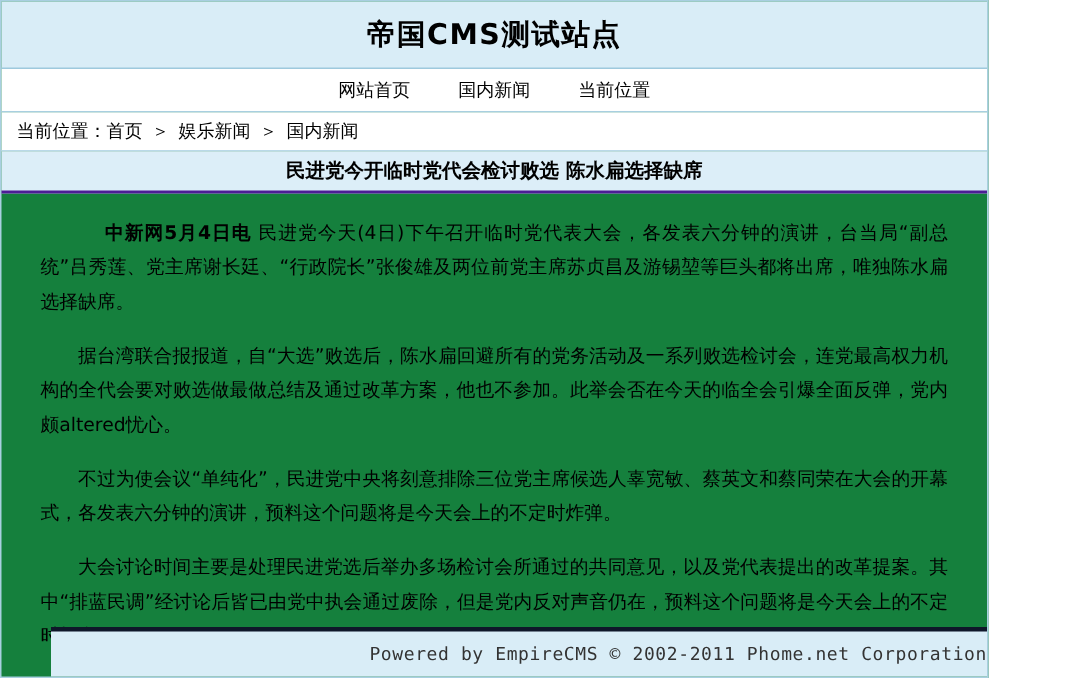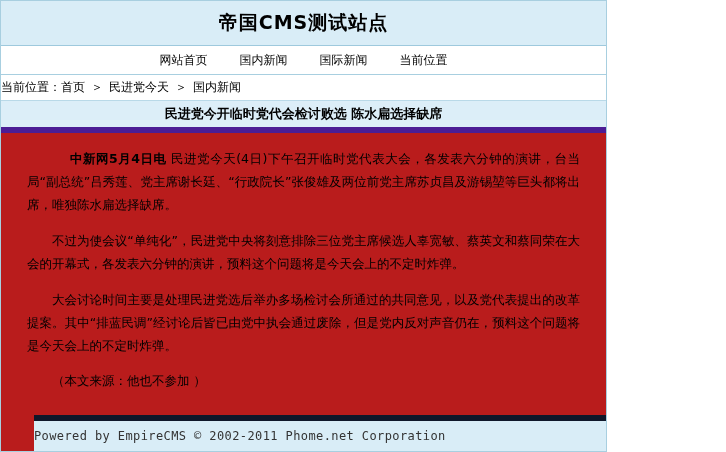--- a/index.html
+++ b/index.html
@@ -9,26 +9,26 @@
   body {
     width: 726px;
     height: 452px;
     background: #ffffff;
     font-family: "Liberation Sans", sans-serif;
     font-size: 12px;
     color: #000000;
     overflow: hidden;
   }
   .page {
-    width: 607px;
+    width: 659px;
     height: 452px;
     position: relative;
     box-sizing: border-box;
     border: 1px solid #a8cfe0;
-    background: #b91c1c;
+    background: #15803d;
   }
   
   .site-header {
     height: 44px;
     background: #d9edf7;
     border-bottom: 1px solid #9ec9dd;
     display: flex;
     align-items: center;
     justify-content: center;
   }
@@ -58,20 +58,21 @@
     color: #000000;
     padding: 0 16px;
     text-decoration: none;
     cursor: pointer;
     white-space: nowrap;
     font-family: "DejaVu Sans", sans-serif;
   }
   
   .breadcrumb {
     height: 25px;
+    padding-left: 10px;
     display: flex;
     align-items: center;
     font-size: 12px;
     color: #000000;
     background: #ffffff;
     border-bottom: 1px solid #b9d9e8;
     font-family: "DejaVu Sans", sans-serif;
   }
   .breadcrumb span, .breadcrumb a {
     color: #000000;
@@ -79,21 +80,21 @@
   }
   .bc-sep { padding: 0 6px; color: #333; }
   
   .content-area {
     padding: 0;
   }
   .article-title-bar {
     margin: 0;
     height: 26px;
     background: #dceef8;
-    border-bottom: 6px solid #4c1d95;
+    border-bottom: 2px solid #4c1d95;
     display: flex;
     align-items: center;
     justify-content: center;
   }
   .article-title {
     font-size: 13px;
     font-weight: bold;
     color: #000000;
     font-family: "DejaVu Sans", sans-serif;
   }
@@ -122,24 +123,24 @@
     font-family: "DejaVu Sans", sans-serif;
   }
   
   .footer {
     position: absolute;
     left: 0;
     right: 0;
     bottom: 0;
     height: 30px;
     background: #d9edf7;
-    border-top: 6px solid #0f172a;
+    border-top: 3px solid #0f172a;
     display: flex;
     align-items: center;
-    justify-content: flex-start;
+    justify-content: flex-end;
     margin-left: 33px;
   }
   .footer-text {
     font-size: 12px;
     color: #333333;
     letter-spacing: .4px;
     font-family: "DejaVu Sans Mono", monospace;
   }
 </style>
 </head>
@@ -148,45 +149,45 @@
 <div class="page">
 
   <div class="site-header">
     <div class="site-title">帝国CMS测试站点</div>
   </div>
 
   <div class="nav-bar">
     <div class="nav-list">
       <a class="nav-item">网站首页</a>
       <a class="nav-item">国内新闻</a>
-      <a class="nav-item">国际新闻</a>
       <a class="nav-item">当前位置</a>
     </div>
   </div>
 
   <div class="breadcrumb">
     <span>当前位置：</span>
     <a>首页</a>
     <span class="bc-sep">＞</span>
-    <a>民进党今天</a>
+    <a>娱乐新闻</a>
     <span class="bc-sep">＞</span>
     <a>国内新闻</a>
   </div>
 
   <div class="content-area">
 
     <div class="article-title-bar">
       <h1 class="article-title">民进党今开临时党代会检讨败选 陈水扁选择缺席</h1>
     </div>
 
     <div class="article-body">
       <p class="para">
         <span class="lead">中新网5月4日电</span>
         <span>民进党今天(4日)下午召开临时党代表大会，各发表六分钟的演讲，台当局“副总统”吕秀莲、党主席谢长廷、“行政院长”张俊雄及两位前党主席苏贞昌及游锡堃等巨头都将出席，唯独陈水扁选择缺席。</span>
       </p>
+      <p class="para">据台湾联合报报道，自“大选”败选后，陈水扁回避所有的党务活动及一系列败选检讨会，连党最高权力机构的全代会要对败选做最做总结及通过改革方案，他也不参加。此举会否在今天的临全会引爆全面反弹，党内颇altered忧心。</p>
       <p class="para">不过为使会议“单纯化”，民进党中央将刻意排除三位党主席候选人辜宽敏、蔡英文和蔡同荣在大会的开幕式，各发表六分钟的演讲，预料这个问题将是今天会上的不定时炸弹。</p>
       <p class="para">大会讨论时间主要是处理民进党选后举办多场检讨会所通过的共同意见，以及党代表提出的改革提案。其中“排蓝民调”经讨论后皆已由党中执会通过废除，但是党内反对声音仍在，预料这个问题将是今天会上的不定时炸弹。</p>
       <p class="source">（本文来源：他也不参加 ）</p>
     </div>
 
   </div>
 
   <div class="footer">
     <div class="footer-text">Powered by EmpireCMS © 2002-2011 Phome.net Corporation</div>
   </div>

